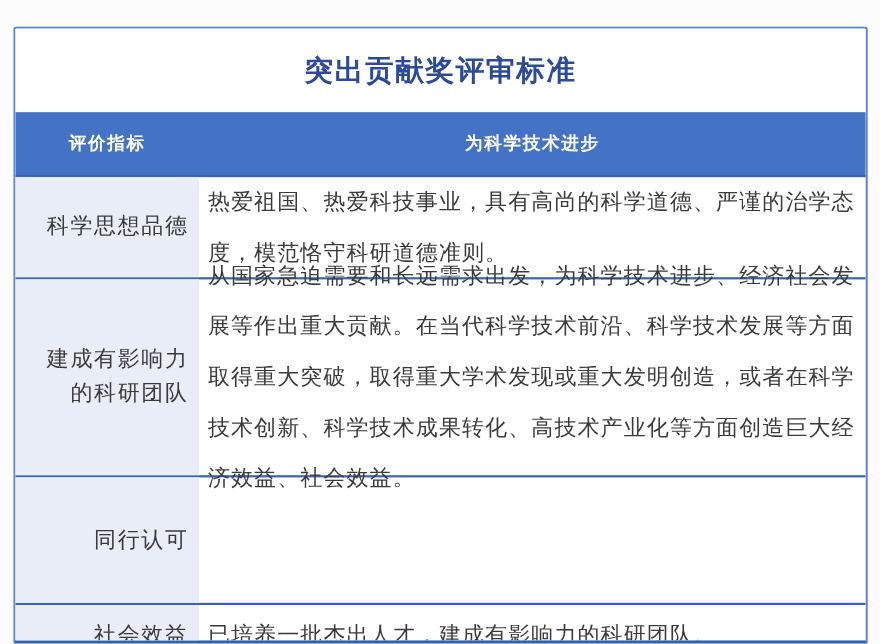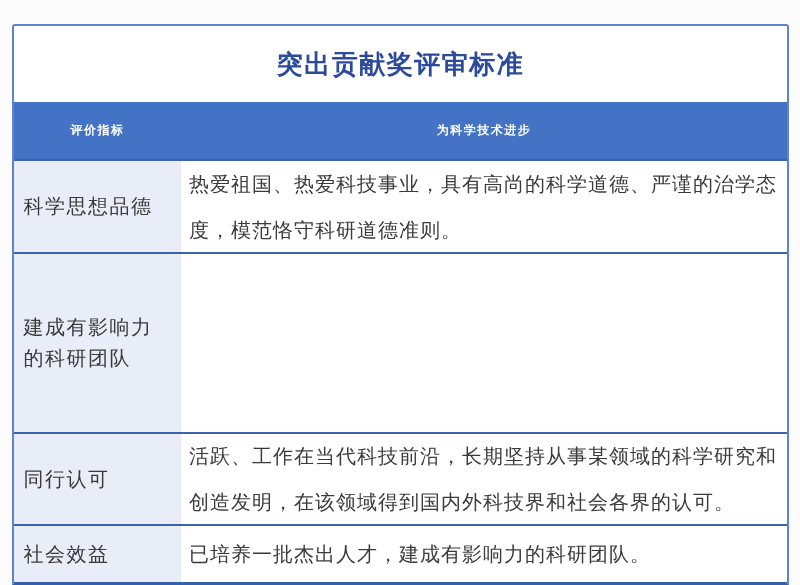--- a/index.html
+++ b/index.html
@@ -52,21 +52,21 @@
   }
   .header-row {
     flex: none;
     height: 59px;
     box-sizing: border-box;
     display: flex;
     background: var(--header-bg, #4472C4);
     border-bottom: 2px solid var(--divider, #3B64B0);
     color: var(--header-text, #FFFFFF);
     font-weight: bold;
-    font-size: 12px;
+    font-size: 16px;
     letter-spacing: 1.5px;
   }
   .col-ind {
     flex: none;
     width: 167px;
     display: flex;
     align-items: center;
     justify-content: center;
   }
   .col-desc {
@@ -77,28 +77,28 @@
   .header-row .col-desc {
     justify-content: center;
   }
   .body-row {
     display: flex;
     box-sizing: border-box;
     border-bottom: 2px solid var(--divider, #3B64B0);
   }
   .body-row:nth-child(1) { height: 93px; }
   .body-row:nth-child(2) { height: 180px; }
-  .body-row:nth-child(3) { height: 92px; }
+  .body-row:nth-child(3) { height: 116px; }
   .body-row:nth-child(4) { height: 56px; border-bottom: none; }
   .ind-cell {
     background: var(--indicator-bg, #E9EDF8);
     color: var(--body-text, #3A3A3A);
     font-size: 20px;
     letter-spacing: 1.5px;
-    text-align: left;
+    text-align: right;
   }
   .ind-text {
     display: block;
     width: 148px;
     line-height: 31px;
   }
   .desc-cell {
     padding: 2px 4px 2px 8px;
   }
   .desc-text {
@@ -130,28 +130,28 @@
     </div>
     <div class="col-desc desc-cell">
       <p class="desc-text">热爱祖国、热爱科技事业，具有高尚的科学道德、严谨的治学态度，模范恪守科研道德准则。</p>
     </div>
   </div>
 
   <div class="body-row">
     <div class="col-ind ind-cell">
       <span class="ind-text">建成有影响力的科研团队</span>
     </div>
+    <div class="col-desc desc-cell">
+      <p class="desc-text">从国家急迫需要和长远需求出发，为科学技术进步、经济社会发展等作出重大贡献。在当代科学技术前沿、科学技术发展等方面取得重大突破，取得重大学术发现或重大发明创造，或者在科学技术创新、科学技术成果转化、高技术产业化等方面创造巨大经济效益、社会效益。</p>
+    </div>
   </div>
 
   <div class="body-row">
     <div class="col-ind ind-cell">
       <span class="ind-text">同行认可</span>
-    </div>
-    <div class="col-desc desc-cell">
-      <p class="desc-text">活跃、工作在当代科技前沿，长期坚持从事某领域的科学研究和创造发明，在该领域得到国内外科技界和社会各界的认可。</p>
     </div>
   </div>
 
   <div class="body-row">
     <div class="col-ind ind-cell">
       <span class="ind-text">社会效益</span>
     </div>
     <div class="col-desc desc-cell">
       <p class="desc-text">已培养一批杰出人才，建成有影响力的科研团队。</p>
     </div>

